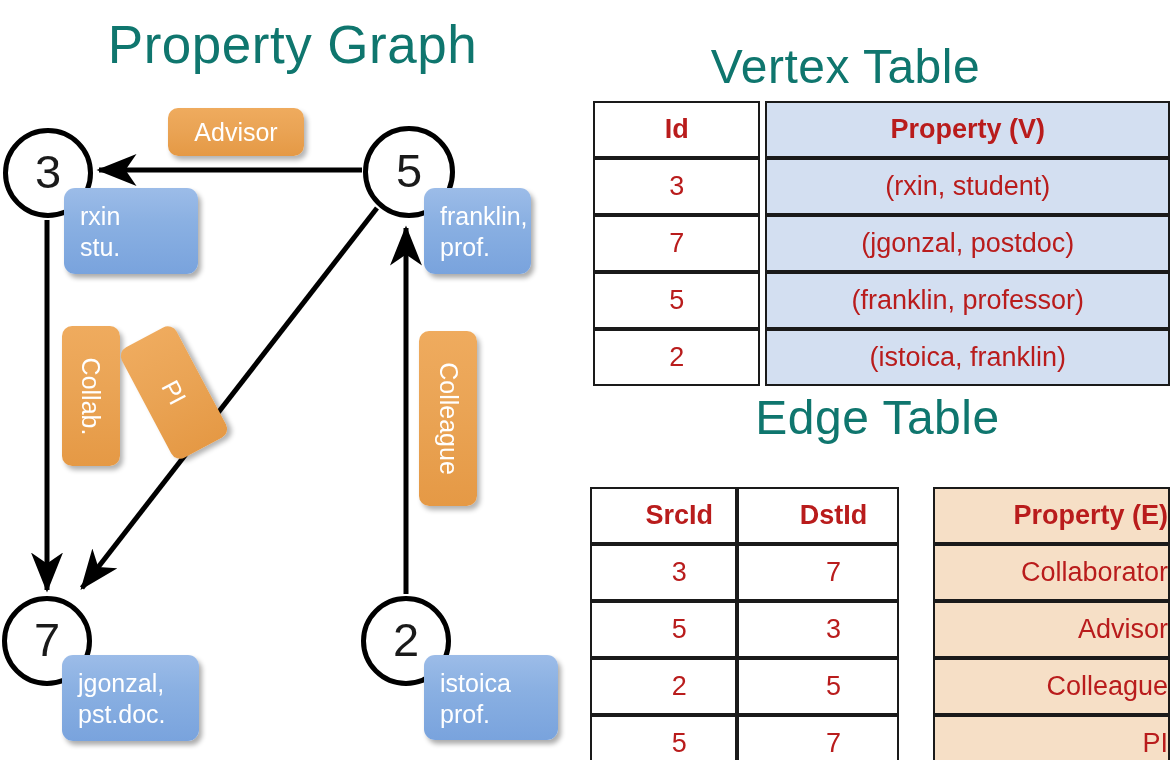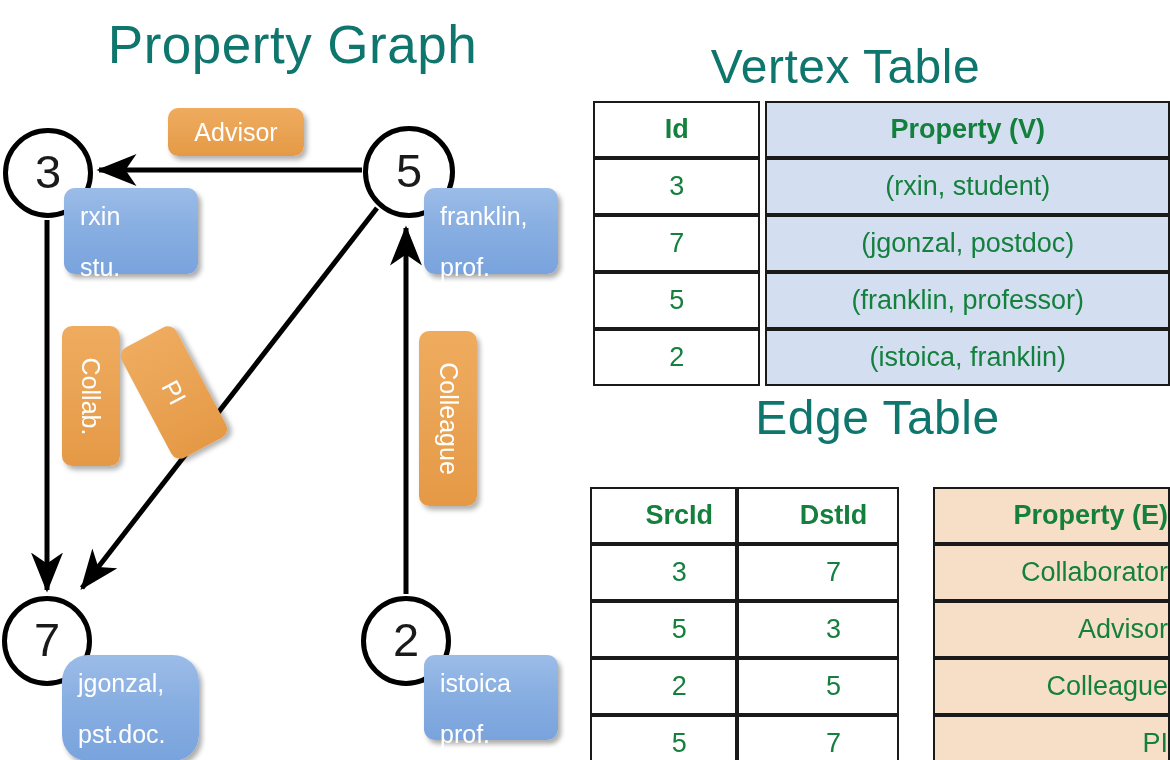--- a/index.html
+++ b/index.html
@@ -85,24 +85,24 @@
     box-shadow: 3px 4px 5px rgba(0,0,0,0.33);
     color: #ffffff;
     font-size: 25px;
     font-weight: 300;
     line-height: 1.22;
     padding: 13px 0 0 16px;
     box-sizing: border-box;
     z-index: 4;
   }
   #vbox-rxin     { left: 64px;  top: 188px; width: 134px; height: 86px; }
-  #vbox-franklin { left: 424px; top: 188px; width: 134px; height: 86px; }
-  #vbox-jgonzal  { left: 62px;  top: 655px; width: 137px; height: 106px; border-radius: 26px; }
+  #vbox-franklin { left: 424px; top: 188px; width: 107px; height: 86px; }
+  #vbox-jgonzal  { left: 62px;  top: 655px; width: 137px; height: 86px; }
   #vbox-istoica  { left: 424px; top: 655px; width: 134px; height: 85px; }
-  .vbox .l2 { display: block; margin-top: 20px; }
+  .vbox .l2 { display: block; }
 
   
   .ebox {
     position: absolute;
     border-radius: 10px;
     background: linear-gradient(to bottom, #efab5e 0%, #eaa455 45%, #e59945 100%);
     box-shadow: 3px 4px 5px rgba(0,0,0,0.3);
     color: #ffffff;
     font-size: 25px;
     font-weight: 300;
@@ -135,21 +135,21 @@
     position: absolute;
     border-collapse: separate;
     border-spacing: 0;
     table-layout: fixed;
   }
   .tbl td, .tbl th {
     border: 2px solid #1a1a1a;
     text-align: center;
     font-weight: 300;
     font-size: 27px;
-    color: #15803d;
+    color: #b91c1c;
     padding: 0;
     background: #ffffff;
     font-family: "Liberation Sans", sans-serif;
   }
   .tbl th { font-weight: 700; }
 
   #vertex-table {
     left: 593px; top: 101px;
   }
   #vertex-table td, #vertex-table th { height: 53px; }

